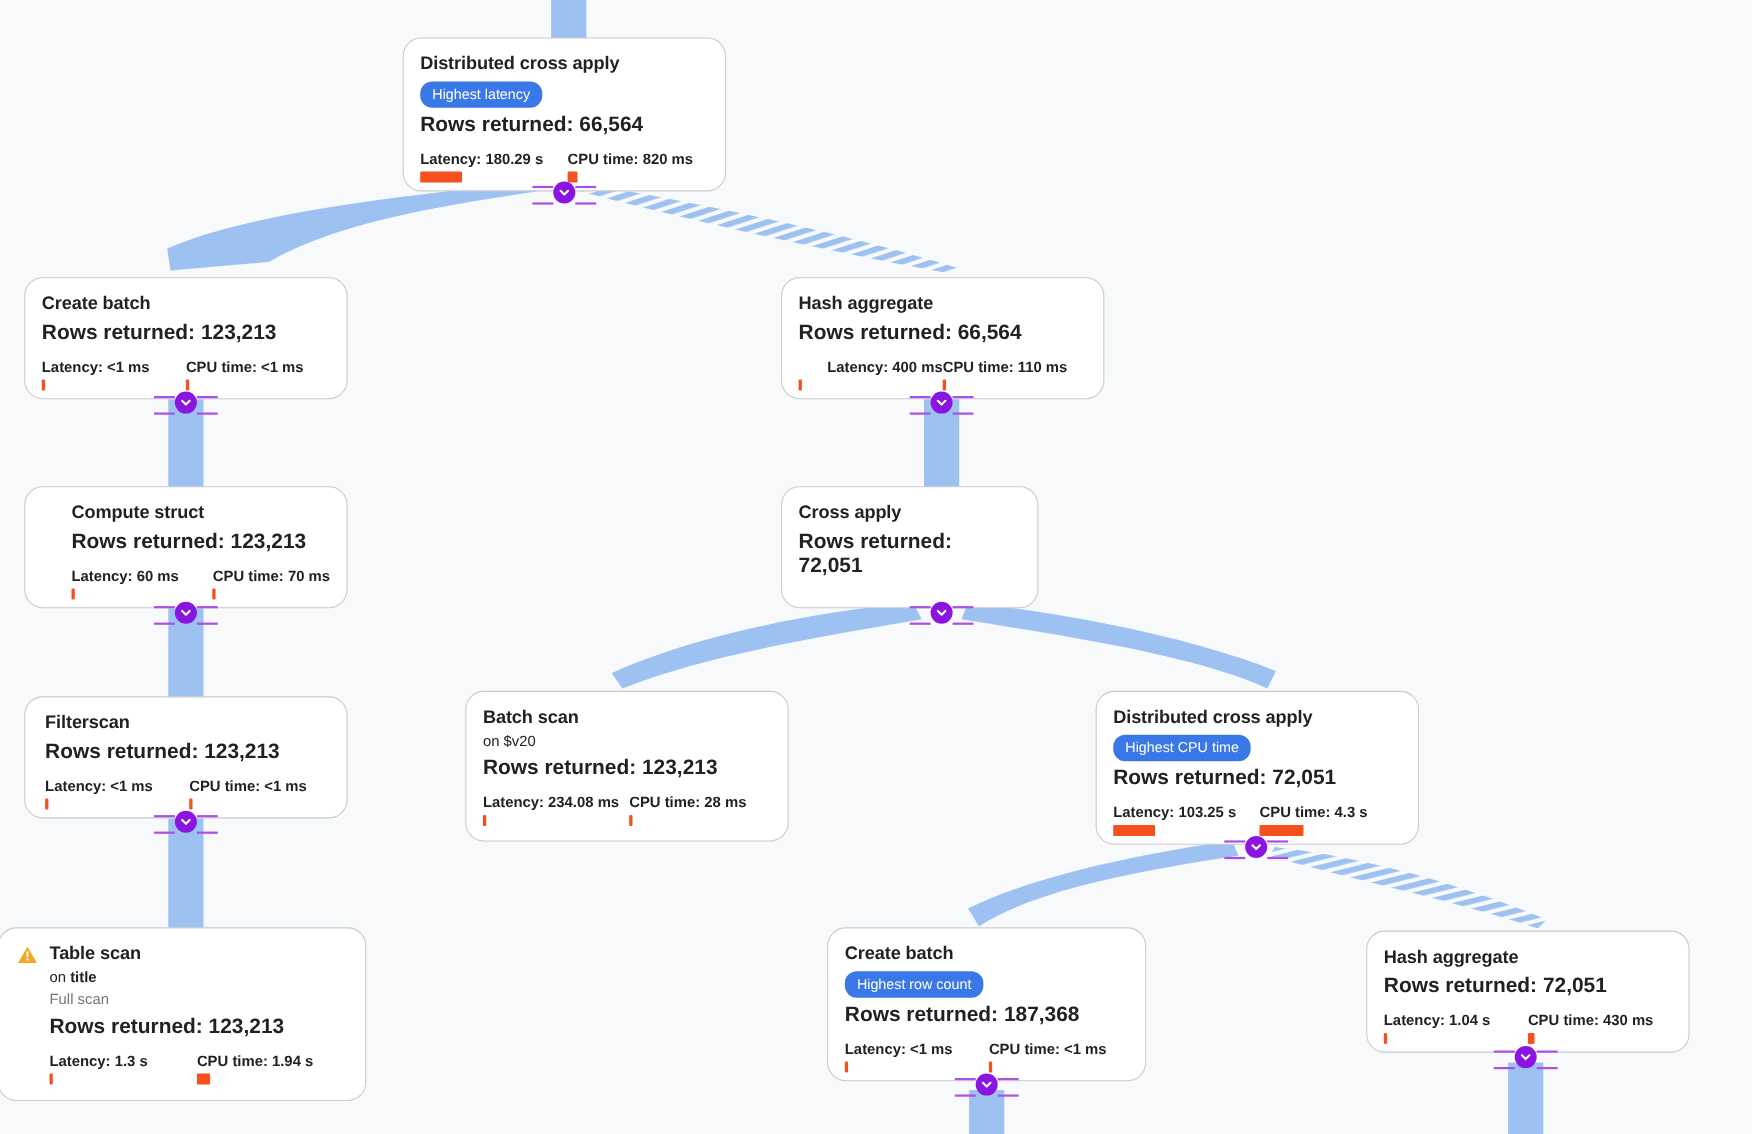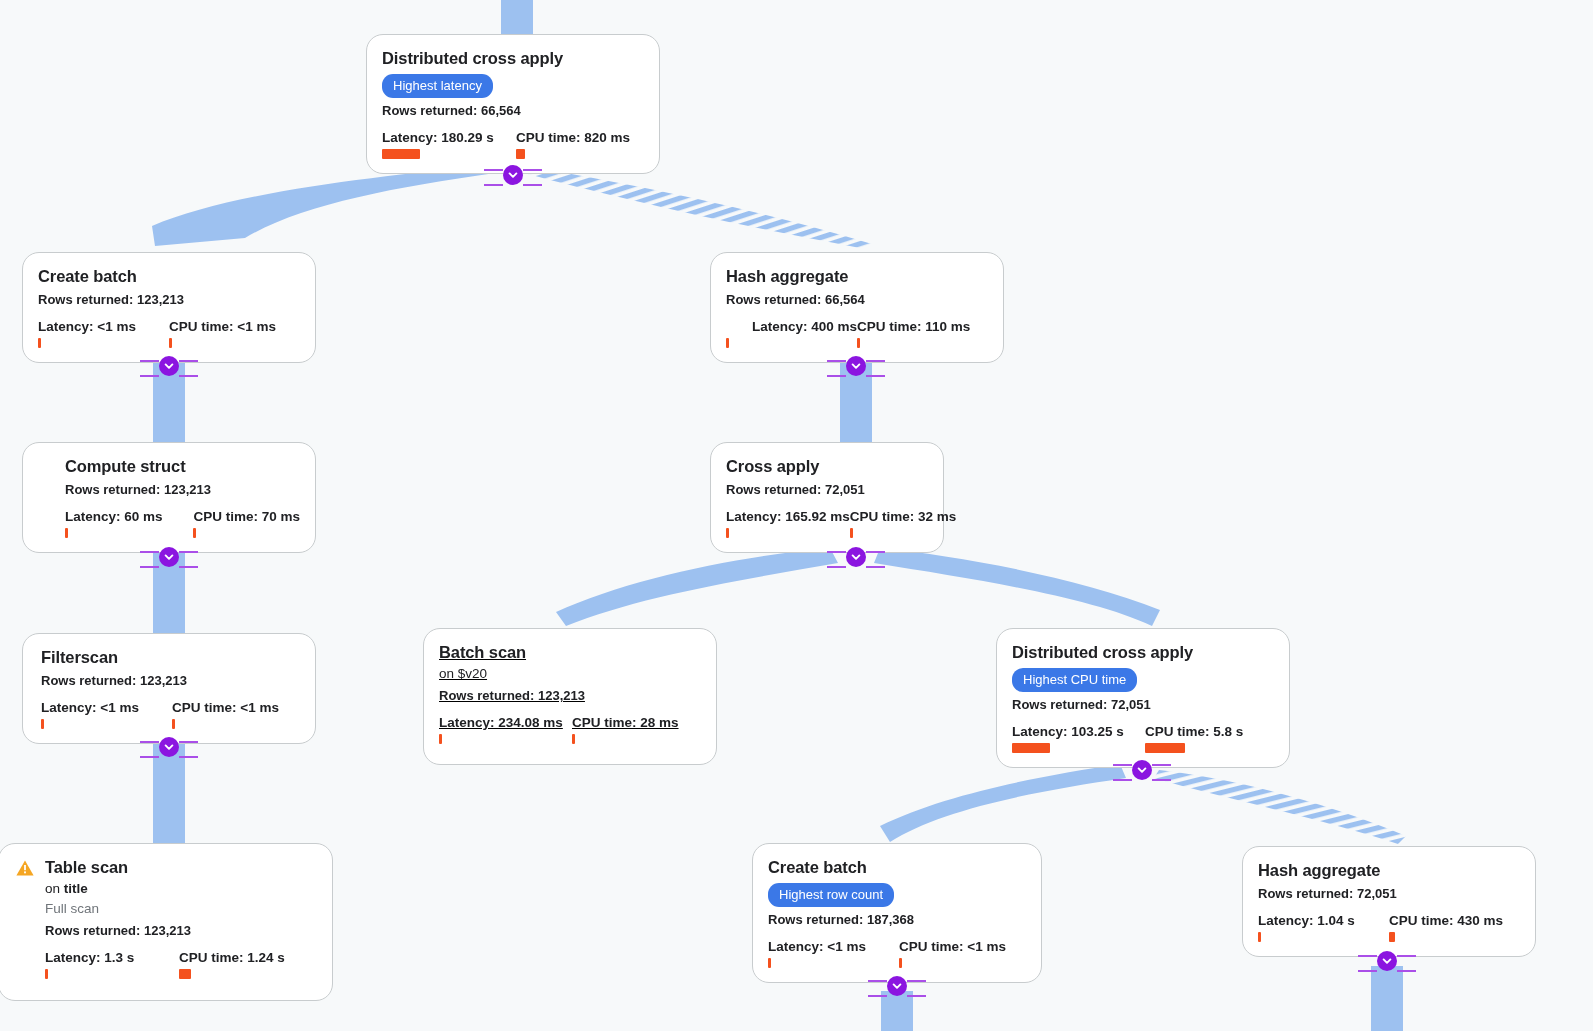--- a/index.html
+++ b/index.html
@@ -36,21 +36,21 @@
   .sub.muted{color:#70757a;}
   .pill{
     display:inline-block;
     background:#3b78e7;color:#ffffff;
     font-size:13px;line-height:1;
     padding:5px 11px 6px 11px;
     border-radius:11px;
     margin-top:5px;
   }
   .rows{
-    font-size:13px;font-weight:700;color:#202124;margin-top:5px;
+    font-size:19px;font-weight:700;color:#202124;margin-top:5px;
   }
   .metrics{
     display:flex;margin-top:12px;
   }
   .metric{position:relative;}
   .metric .lbl{
     font-size:13.5px;font-weight:700;color:#202124;white-space:nowrap;
   }
   .metric .bar{
     height:10px;background:#f4511e;margin-top:4px;border-radius:1px;
@@ -172,48 +172,38 @@
       <div class="metric">
         <div class="lbl">CPU time: 70 ms</div>
         <div class="bar" style="width:3px;"></div>
       </div>
     </div>
   </div>
 
   <div class="node" style="left:710px;top:442px;width:234px;height:111px;">
     <div class="title">Cross apply</div>
     <div class="rows">Rows returned: 72,051</div>
-    <div class="metrics">
-      <div class="metric" style="width:131px;">
-        <div class="lbl">Latency: 165.92 ms</div>
-        <div class="bar" style="width:3px;"></div>
-      </div>
-      <div class="metric">
-        <div class="lbl">CPU time: 32 ms</div>
-        <div class="bar" style="width:3px;"></div>
-      </div>
-    </div>
   </div>
 
   <div class="node" style="left:22px;top:633px;width:294px;height:111px;padding-left:18px;">
     <div class="title">Filterscan</div>
     <div class="rows">Rows returned: 123,213</div>
     <div class="metrics">
       <div class="metric" style="width:131px;">
         <div class="lbl">Latency: &lt;1 ms</div>
         <div class="bar" style="width:3px;"></div>
       </div>
       <div class="metric">
         <div class="lbl">CPU time: &lt;1 ms</div>
         <div class="bar" style="width:3px;"></div>
       </div>
     </div>
   </div>
 
-  <div class="node" style="left:423px;top:628px;width:294px;height:137px;text-decoration:underline;">
+  <div class="node" style="left:423px;top:628px;width:294px;height:137px;">
     <div class="title">Batch scan</div>
     <div class="sub">on $v20</div>
     <div class="rows">Rows returned: 123,213</div>
     <div class="metrics">
       <div class="metric" style="width:133px;">
         <div class="lbl">Latency: 234.08 ms</div>
         <div class="bar" style="width:3px;"></div>
       </div>
       <div class="metric">
         <div class="lbl">CPU time: 28 ms</div>
@@ -225,21 +215,21 @@
   <div class="node" style="left:996px;top:628px;width:294px;height:140px;">
     <div class="title">Distributed cross apply</div>
     <div><span class="pill">Highest CPU time</span></div>
     <div class="rows">Rows returned: 72,051</div>
     <div class="metrics">
       <div class="metric" style="width:133px;">
         <div class="lbl">Latency: 103.25 s</div>
         <div class="bar" style="width:38px;"></div>
       </div>
       <div class="metric">
-        <div class="lbl">CPU time: 5.8 s</div>
+        <div class="lbl">CPU time: 4.3 s</div>
         <div class="bar" style="width:40px;"></div>
       </div>
     </div>
   </div>
 
   <div class="node warn" style="left:-2px;top:843px;width:335px;height:158px;">
     <span class="warn-icon">
       <svg viewBox="0 0 18 16" width="18" height="16">
         <path d="M9 0.6 L17.6 15.4 L0.4 15.4 Z" fill="#f5a623"></path>
         <rect x="8.1" y="5" width="1.8" height="5.2" fill="#ffffff"></rect>
@@ -249,21 +239,21 @@
     <div class="title">Table scan</div>
     <div class="sub"><span>on </span><b>title</b></div>
     <div class="sub muted">Full scan</div>
     <div class="rows">Rows returned: 123,213</div>
     <div class="metrics">
       <div class="metric" style="width:134px;">
         <div class="lbl">Latency: 1.3 s</div>
         <div class="bar" style="width:3px;"></div>
       </div>
       <div class="metric">
-        <div class="lbl">CPU time: 1.24 s</div>
+        <div class="lbl">CPU time: 1.94 s</div>
         <div class="bar" style="width:12px;"></div>
       </div>
     </div>
   </div>
 
   <div class="node" style="left:752px;top:843px;width:290px;height:140px;">
     <div class="title">Create batch</div>
     <div><span class="pill">Highest row count</span></div>
     <div class="rows">Rows returned: 187,368</div>
     <div class="metrics">

